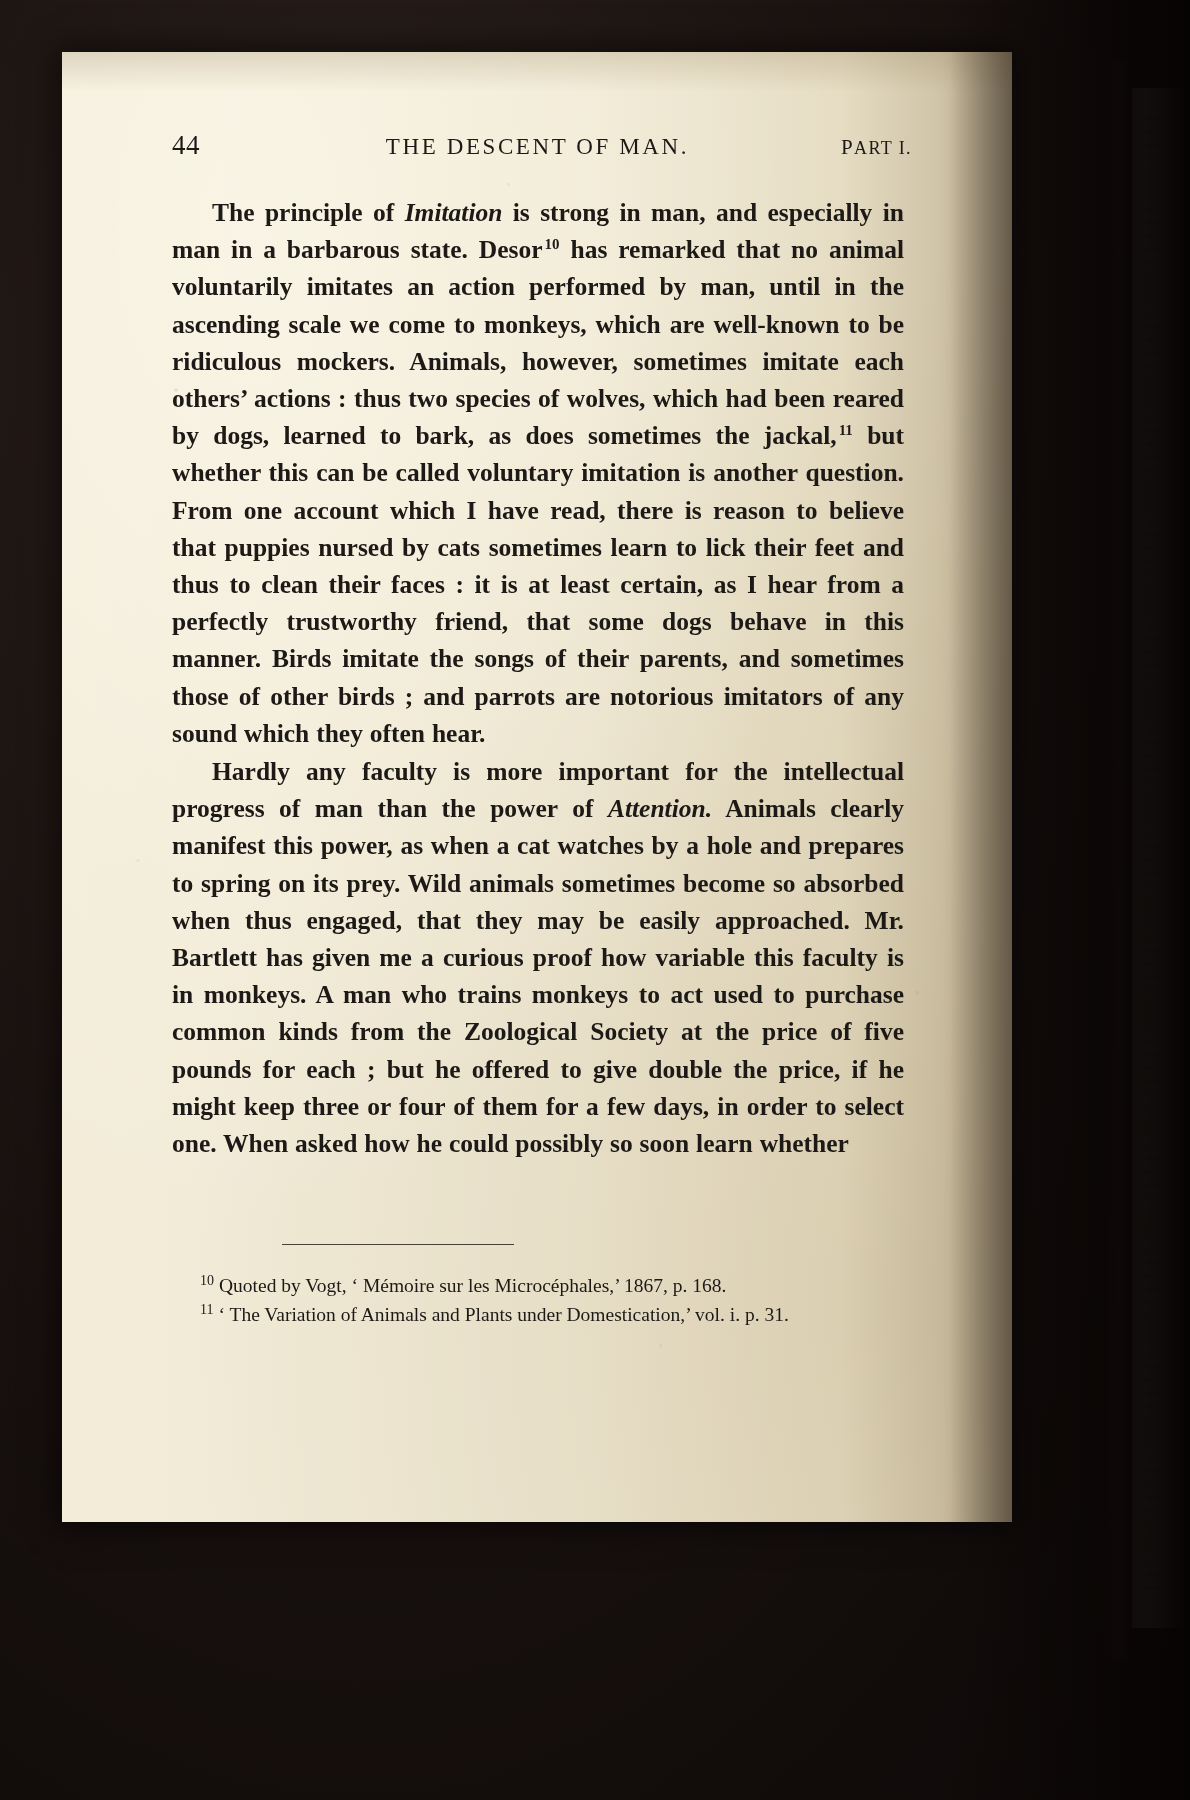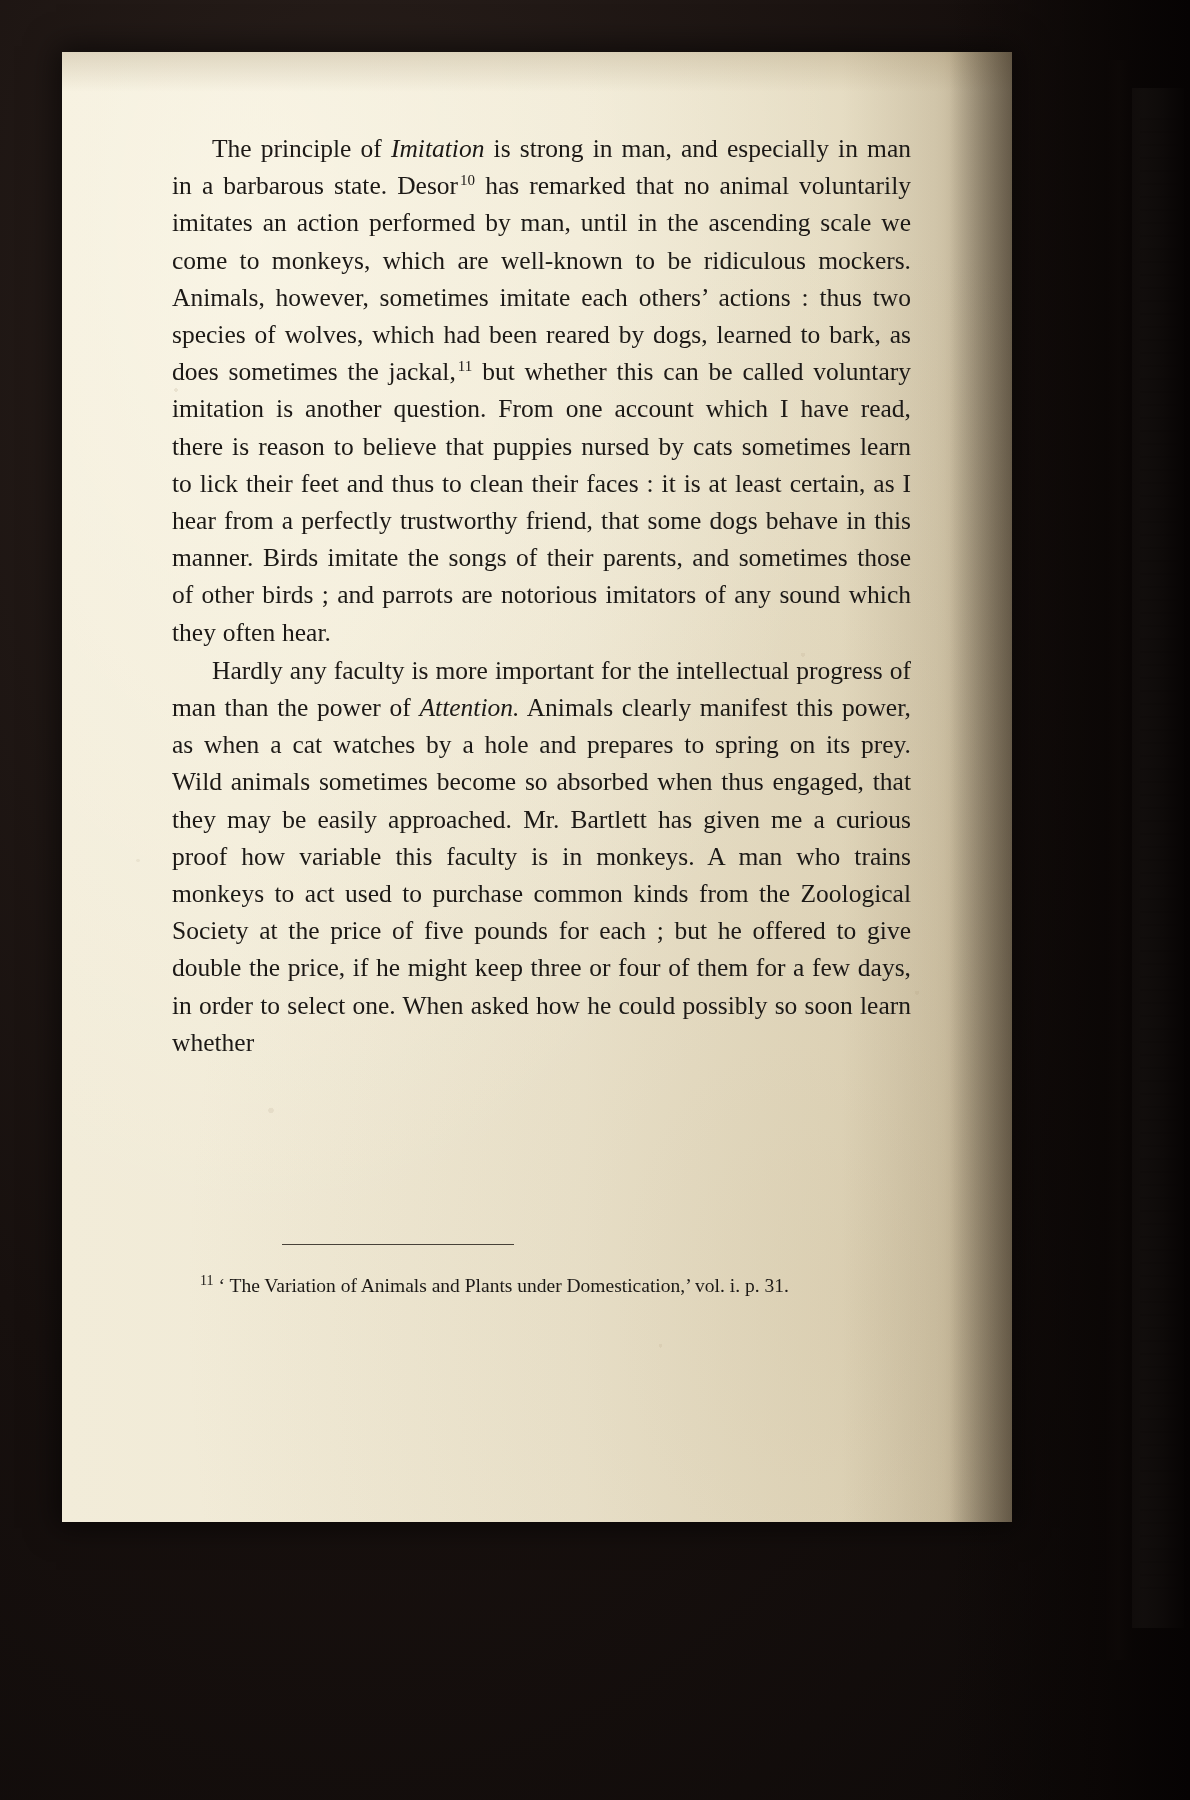--- a/index.html
+++ b/index.html
@@ -126,27 +126,28 @@
     margin-left: 34px;
   }
   .part-label {
     font-size: 18px;
     letter-spacing: 1.4px;
     text-transform: uppercase;
   }
   .part-label .big { font-size: 21px; }
 
   p.body {
-    margin: 0 1px 0 0;
+    margin: 0 8px 0 0;
     font-size: 25.5px;
     line-height: 37.2px;
     text-align: justify;
     text-indent: 40px;
     hyphens: manual;
     word-spacing: 0.5px;
+    font-weight: bold;
   }
   p.body + p.body { margin-top: 1px; }
 
   .ital { font-style: italic; }
   sup.fn {
     font-size: 15px;
     vertical-align: super;
     line-height: 0;
     padding-left: 2px;
   }
@@ -206,33 +207,41 @@
   </div>
   <div id="binding-strip"></div>
 
   <div id="page">
     <div id="page-speckle"></div>
     <div id="page-top-curl"></div>
     <div id="page-curve"></div>
 
     <div id="text-block">
 
+      <div class="running-head">
+        <span class="folio">44</span>
+        <span class="head-title">THE DESCENT OF MAN.</span>
+        <span class="part-label"><span class="big">P</span><span>ART </span><span>I.</span></span>
+      </div>
 
       <p class="body">
         <span>The principle of </span><span class="ital">Imitation</span><span> is strong in man, and especially in man in a barbarous state.  Desor</span><sup class="fn">10</sup><span> has remarked that no animal voluntarily imitates an action performed by man, until in the ascending scale we come to monkeys, which are well-known to be ridiculous mockers.  Animals, however, sometimes imitate each others’ actions : thus two species of wolves, which had been reared by dogs, learned to bark, as does sometimes the jackal,</span><sup class="fn">11</sup><span> but whether this can be called voluntary imitation is another question.  From one account which I have read, there is reason to believe that puppies nursed by cats sometimes learn to lick their feet and thus to clean their faces : it is at least certain, as I hear from a perfectly trustworthy friend, that some dogs behave in this manner.  Birds imitate the songs of their parents, and sometimes those of other birds ; and parrots are notorious imitators of any sound which they often hear.</span>
       </p>
 
       <p class="body">
         <span>Hardly any faculty is more important for the intellectual progress of man than the power of </span><span class="ital">Attention.</span><span>  Animals clearly manifest this power, as when a cat watches by a hole and prepares to spring on its prey.  Wild animals sometimes become so absorbed when thus engaged, that they may be easily approached.  Mr. Bartlett has given me a curious proof how variable this faculty is in monkeys.  A man who trains monkeys to act used to purchase common kinds from the Zoological Society at the price of five pounds for each ; but he offered to give double the price, if he might keep three or four of them for a few days, in order to select one.  When asked how he could possibly so soon learn whether</span>
       </p>
 
     </div>
 
     <div id="footnote-area">
       <div class="fn-rule"></div>
+      <p class="footnote fn-indent">
+        <span class="marker">10</span><span>Quoted by Vogt, ‘ Mémoire sur les Microcéphales,’ 1867, p. 168.</span>
+      </p>
       <p class="footnote">
         <span class="marker" style="padding-left:28px">11</span><span>‘ The Variation of Animals and Plants under Domestication,’ vol. i. p. 31.</span>
       </p>
     </div>
   </div>
 
   <div id="gutter-shadow"></div>
 </div>
 
 </body></html>

